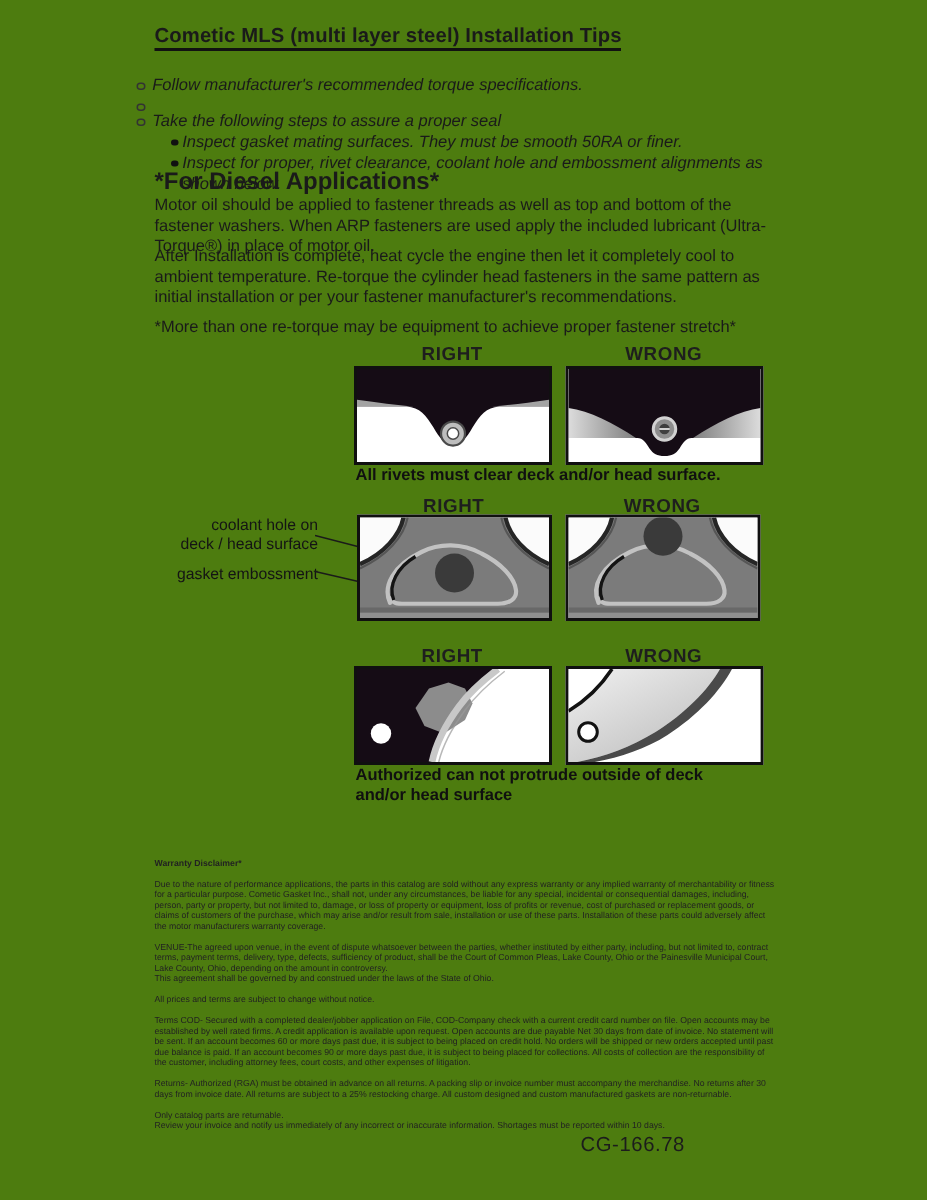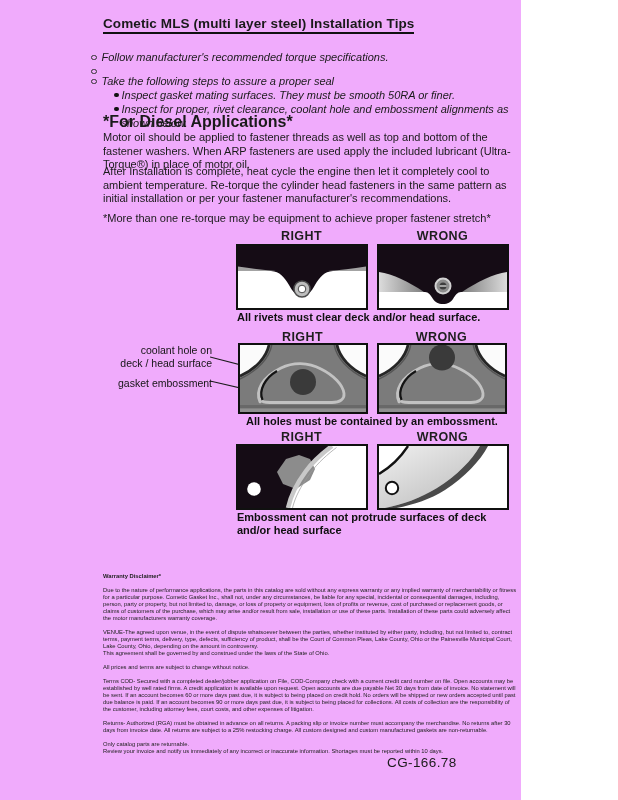--- a/index.html
+++ b/index.html
@@ -1,16 +1,16 @@
 <!DOCTYPE html>
 <html><head>
 <meta charset="utf-8">
 <style>
   html,body{margin:0;padding:0;background:#fff;}
-  .page{position:relative;width:521px;height:800px;background:#f0abfc;overflow:hidden;
+  .page{position:relative;width:618px;height:800px;background:#4d7c0f;overflow:hidden;
         font-family:"Liberation Sans","DejaVu Sans",sans-serif;color:#1a1a1a;}
   .abs{position:absolute;}
 
   .title{left:103px;top:16px;font-size:13.5px;font-weight:bold;letter-spacing:.1px;
          border-bottom:2px solid #111;padding-bottom:1px;}
 
   .bullets{left:91px;top:50px;font-size:11px;line-height:14px;width:430px;font-style:italic;}
   .b-item{display:flex;align-items:flex-start;}
   .ring{flex:none;width:3.5px;height:3.5px;border:1.2px solid #333;border-radius:50%;margin:4.5px 5px 0 0;}
   .sub{padding-left:23px;}
@@ -149,21 +149,20 @@
       <path d="M31.8,0 C29.2,13 18,25.5 0,34" stroke="#565656" stroke-width="1.4" fill="none"></path>
       <path d="M126,0 L97,0 C99.5,12 110,24 126,31 Z" fill="#fbfbfb"></path>
       <path d="M97,0 C99.5,12 110,24 126,31" stroke="#262626" stroke-width="2.8" fill="none"></path>
       <path d="M94.2,0 C96.8,13 108,25.5 126,34" stroke="#565656" stroke-width="1.4" fill="none"></path>
       <path d="M20,57 C15,46 22,32 41,23 C53,17 68,17 81,24 C94,30.5 103,40 104,48.5 C104.6,54 100,57.5 92,57.5 L30,57.5 C24.5,57.5 22,57.2 20,54 Z" fill="none" stroke="#c2c2c2" stroke-width="2.8" stroke-linejoin="round"></path>
       <path d="M22.5,55 C18.5,45 25,33 37,26" stroke="#141414" stroke-width="2.2" fill="none"></path>
       <circle cx="63" cy="12.5" r="13" fill="#3a3a3a"></circle>
     </svg>
   </div>
 
-  <div class="abs caption" style="left:238px;top:415px;width:268px;text-align:center;">All holes must be contained by an embossment.</div>
 
   <div class="abs dg-label" style="left:236px;top:430px;">RIGHT</div>
   <div class="abs dg-label" style="left:377px;top:430px;">WRONG</div>
 
   <div class="abs dbox" style="left:236px;top:444px;">
     <svg width="128" height="62" viewBox="0 0 128 62">
       <rect width="128" height="62" fill="#ffffff"></rect>
       <path d="M0,0 L94,0 C86,6 76,14 68,25 C58,38.5 52.5,50 50,62 L0,62 Z" fill="#150c15"></path>
       <polygon points="39,26 48,13 61,9 72,13 77,23 72,34 58,43 45,38" fill="#8c8c8c"></polygon>
       <path d="M94,0 C86,6 76,14 68,25 C58,38.5 52.5,50 50,62" stroke="#c8c8c8" stroke-width="4.5" fill="none"></path>
@@ -182,21 +181,21 @@
       </defs>
       <rect width="128" height="62" fill="#ffffff"></rect>
       <path d="M29,0 L101,0 C93,14 78,29.5 58,42 C40,53 20,60 0,63 L0,28 C11.5,21 21.5,11.5 29,0 Z" fill="url(#gs)"></path>
       <path d="M0,28 C11.5,21 21.5,11.5 29,0" stroke="#121212" stroke-width="2.4" fill="none"></path>
       <path d="M101,0 L109,0 C101,15 86,31 66,44 C48,55.5 26,61.5 4,64 L0,64 L0,63 C20,60 40,53 58,42 C78,29.5 93,14 101,0 Z" fill="#4a4a4a"></path>
       <circle cx="13" cy="42" r="6.2" fill="#ffffff" stroke="#121212" stroke-width="2"></circle>
     </svg>
   </div>
 
   <div class="abs caption" style="left:237px;top:511px;width:280px;">
-    <div>Embossment can not protrude surfaces of deck</div>
+    <div>Authorized can not protrude outside of deck</div>
     <div>and/or head surface</div>
   </div>
 
   <div class="abs legal">
     <div class="lh">Warranty Disclaimer*</div>
     <p>Due to the nature of performance applications, the parts in this catalog are sold without any express warranty or any implied warranty of merchantability or fitness for a particular purpose.  Cometic Gasket Inc., shall not, under any circumstances, be liable for any special, incidental or consequential damages, including, person, party or property, but not limited to, damage, or loss of property or equipment, loss of profits or revenue, cost of purchased or replacement goods, or claims of customers of the purchase, which may arise and/or result from sale, installation or use of these parts.  Installation of these parts could adversely affect the motor manufacturers warranty coverage.</p>
     <p class="no-gap">VENUE-The agreed upon venue, in the event of dispute whatsoever between the parties, whether instituted by either party, including, but not limited to, contract terms, payment terms, delivery, type, defects, sufficiency of product, shall be the Court of Common Pleas, Lake County, Ohio or the Painesville Municipal Court, Lake County, Ohio, depending on the amount in controversy.</p>
     <p>This agreement shall be governed by and construed under the laws of the State of Ohio.</p>
     <p>All prices and terms are subject to change without notice.</p>
     <p>Terms COD- Secured with a completed dealer/jobber application on File, COD-Company check with a current credit card number on file.  Open accounts may be established by well rated firms.  A credit application is available upon request.  Open accounts are due payable Net 30 days from date of invoice.  No statement will be sent.  If an account becomes 60 or more days past due, it is subject to being placed on credit hold.  No orders will be shipped or new orders accepted until past due balance is paid.  If an account becomes 90 or more days past due, it is subject to being placed for collections.  All costs of collection are the responsibility of the customer, including attorney fees, court costs, and other expenses of litigation.</p>

